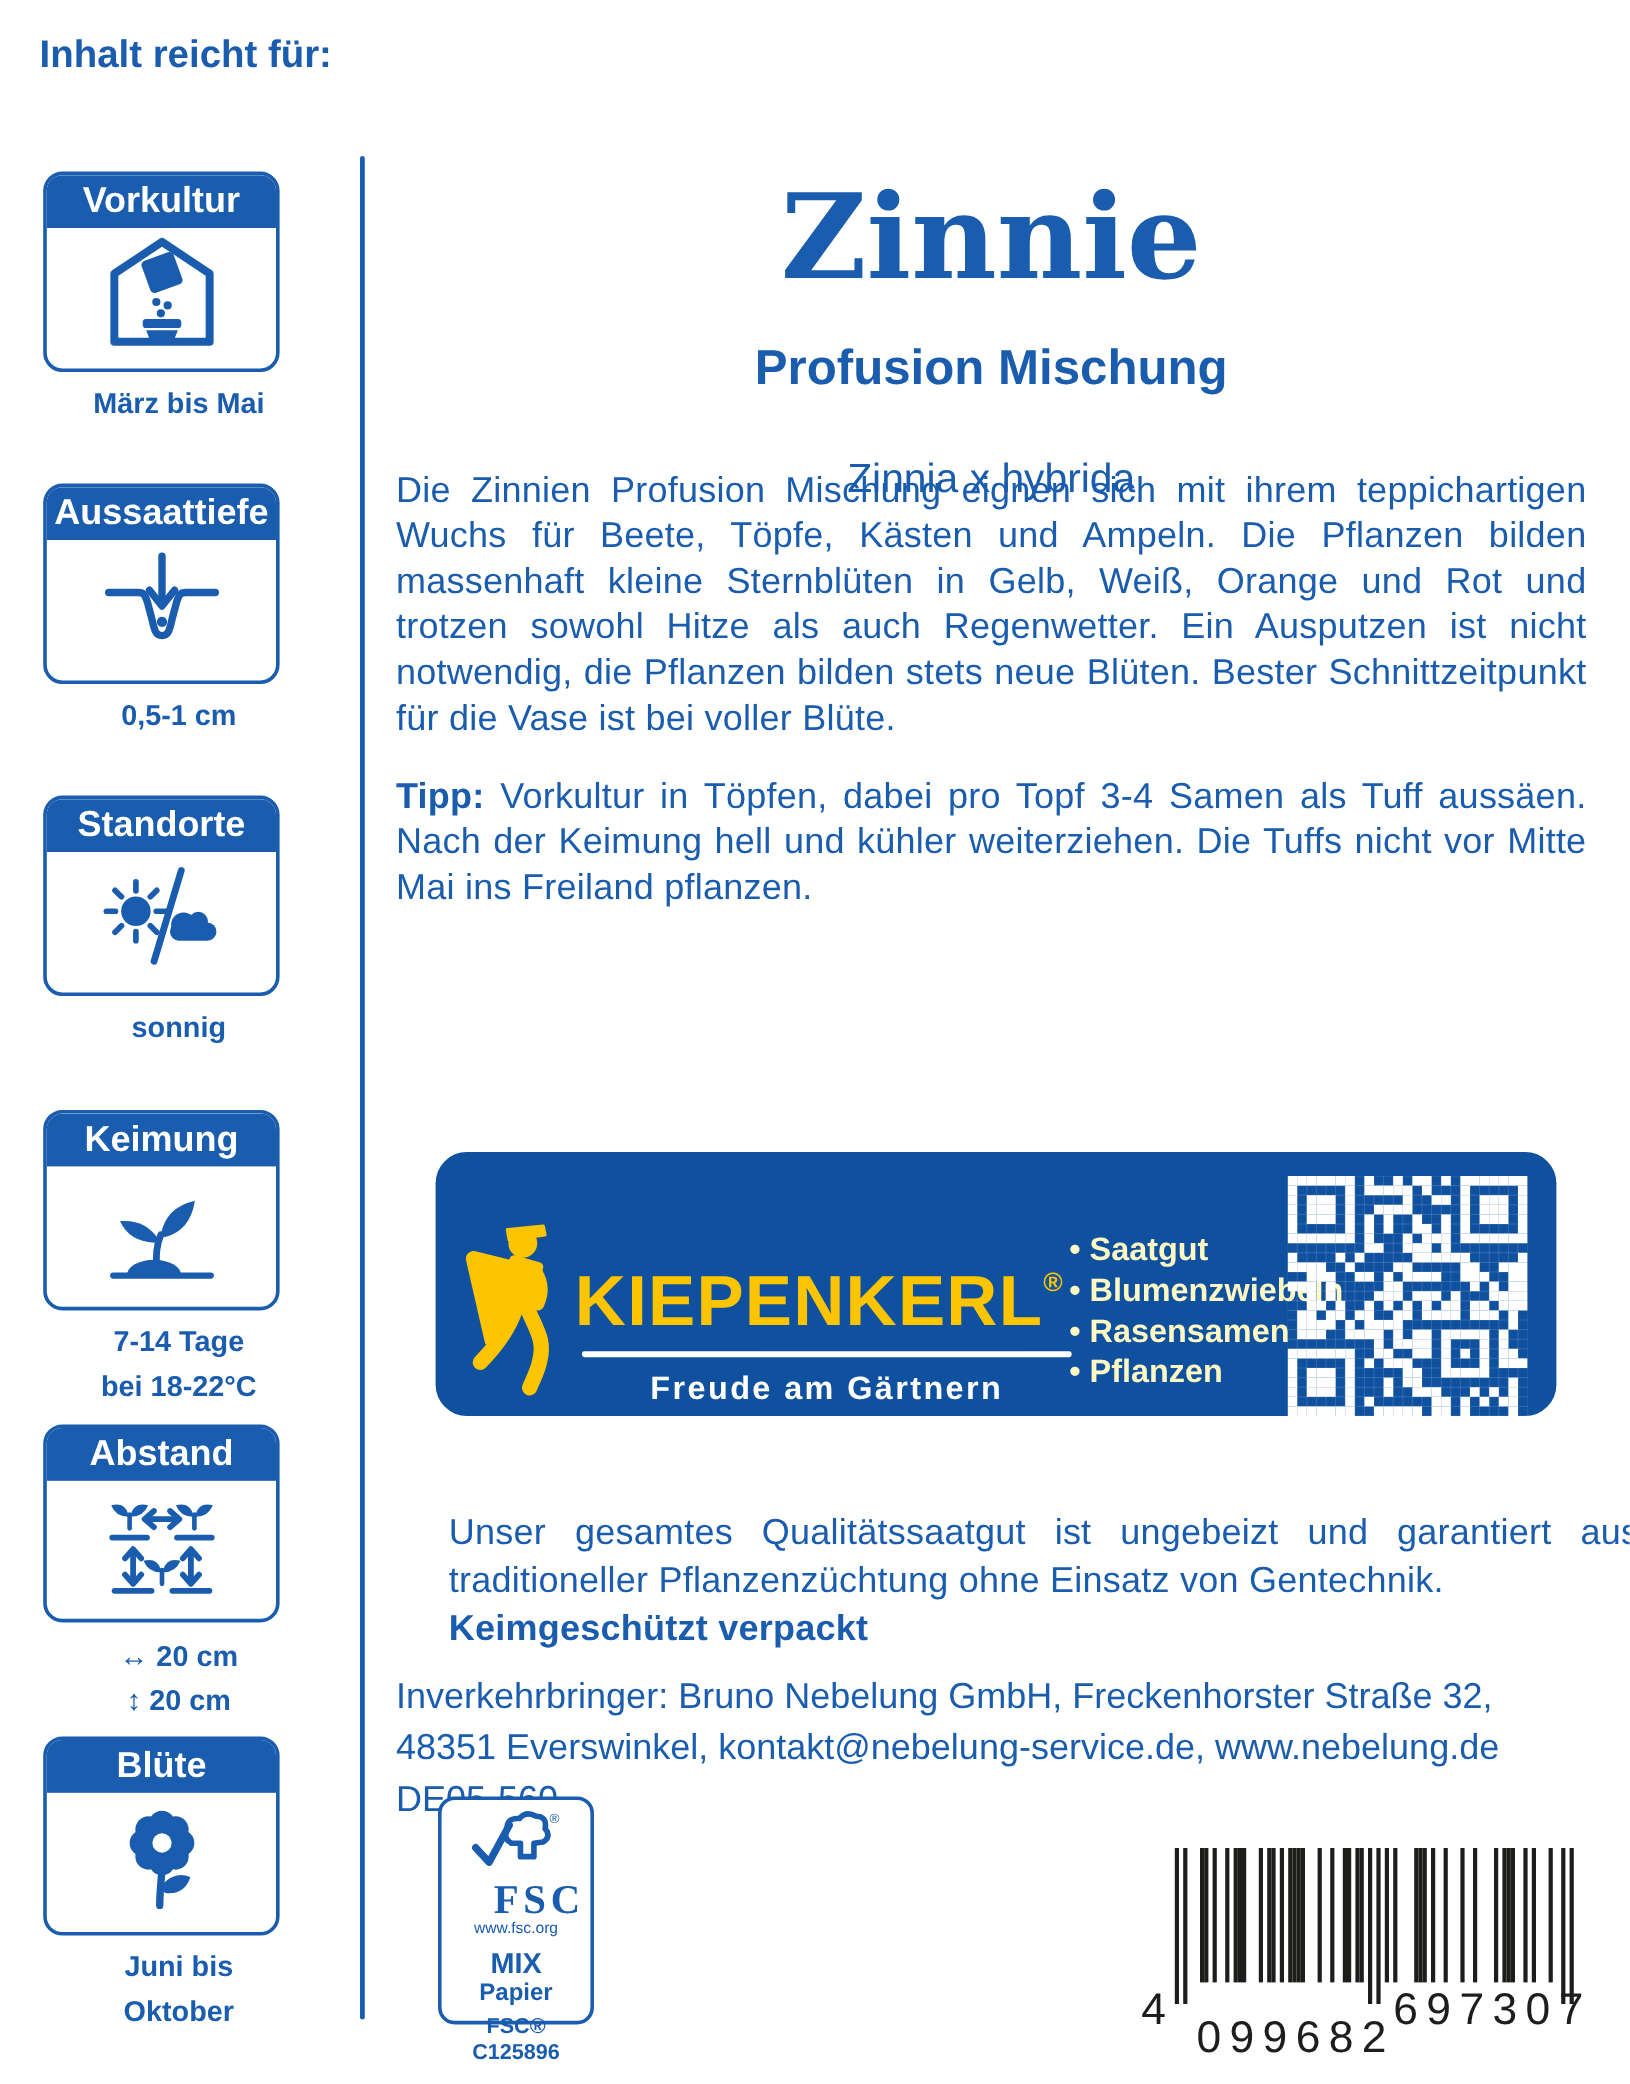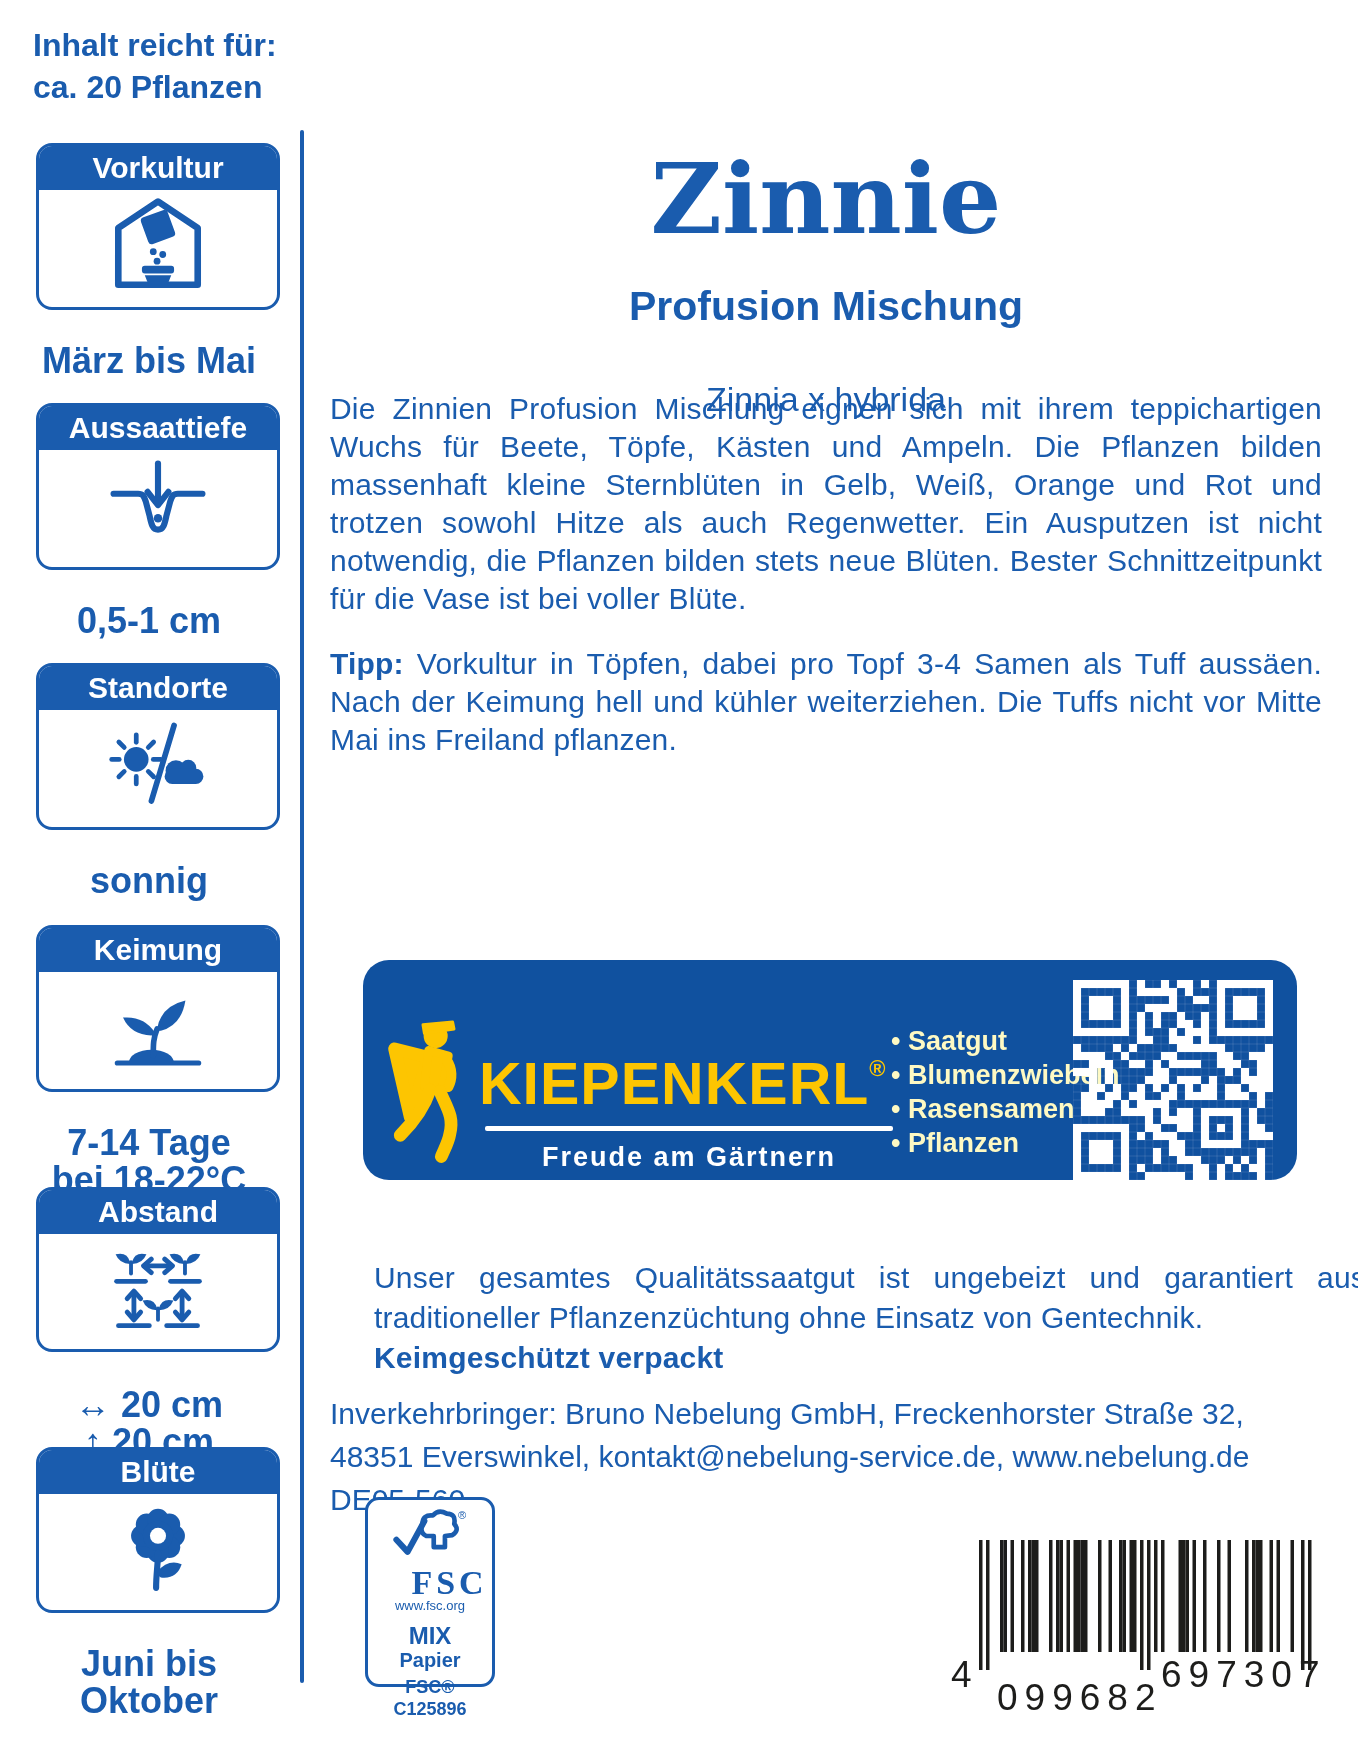--- a/index.html
+++ b/index.html
@@ -16,26 +16,26 @@
   }
   .abs{position:absolute;}
 
   
   .note{left:33px;top:24px;font-size:32px;font-weight:700;line-height:42px;}
 
   
   .divider{left:300px;top:130px;width:4px;height:1553px;background:var(--blue);border-radius:2px;}
 
   
-  .box{left:36px;width:244px;height:167px;border:3.5px solid var(--blue);
+  .box{left:36px;width:197px;height:167px;border:3.5px solid var(--blue);
        border-radius:16px;background:#fff;box-sizing:border-box;overflow:hidden;}
   .box-header{background:var(--blue);color:#fff;font-weight:700;font-size:30px;
        text-align:center;line-height:44px;height:44px;}
   .box-icon{height:112px;display:flex;align-items:center;justify-content:center;}
-  .caption{left:36px;width:226px;text-align:center;font-weight:700;font-size:36px;line-height:37px;margin-top:24px;}
+  .caption{left:36px;width:226px;text-align:center;font-weight:700;font-size:24px;line-height:37px;}
 
   
   .title{left:330px;width:992px;top:148px;text-align:center;
          font-family:"DejaVu Serif",serif;font-weight:700;font-size:98px;line-height:1.05;}
   .subtitle{left:330px;width:992px;top:283px;text-align:center;font-weight:700;font-size:41px;}
   .botanical{left:330px;width:992px;top:340px;text-align:center;font-weight:400;font-size:34px;margin-top:40px;}
   .description{left:330px;width:992px;top:390px;font-size:30px;line-height:38px;
                text-align:justify;letter-spacing:.2px;}
   .tip{left:330px;width:992px;top:645px;font-size:30px;line-height:38px;
        text-align:justify;letter-spacing:.2px;}
@@ -88,21 +88,20 @@
     <g id="sprout-shape">
       <path class="st" style="stroke-width:4" d="M0 0 C0 -5 0 -8 0 -12"></path>
       <path class="fl" d="M-1 -10 Q-12 -10 -16 -20 Q-4 -23 -1 -12 Z"></path>
       <path class="fl" d="M1 -12 Q4 -23 16 -20 Q12 -10 1 -10 Z"></path>
     </g>
   </defs>
 </svg>
 
 <div class="abs note">
   <div>Inhalt reicht für:</div>
-  <div>ca. 20 Pflanzen</div>
 </div>
 
 <div class="abs divider"></div>
 
 <div class="abs box" style="top:143px">
   <div class="box-header">Vorkultur</div>
   <div class="box-icon">
     <svg width="104" height="104" viewBox="0 0 110 110">
       <path class="st" style="stroke-width:7" d="M55 8 L97 36 V96 H13 V36 Z"></path>
       <rect class="fl" x="40" y="20" width="30" height="30" rx="4" transform="rotate(-20 55 35)"></rect>

